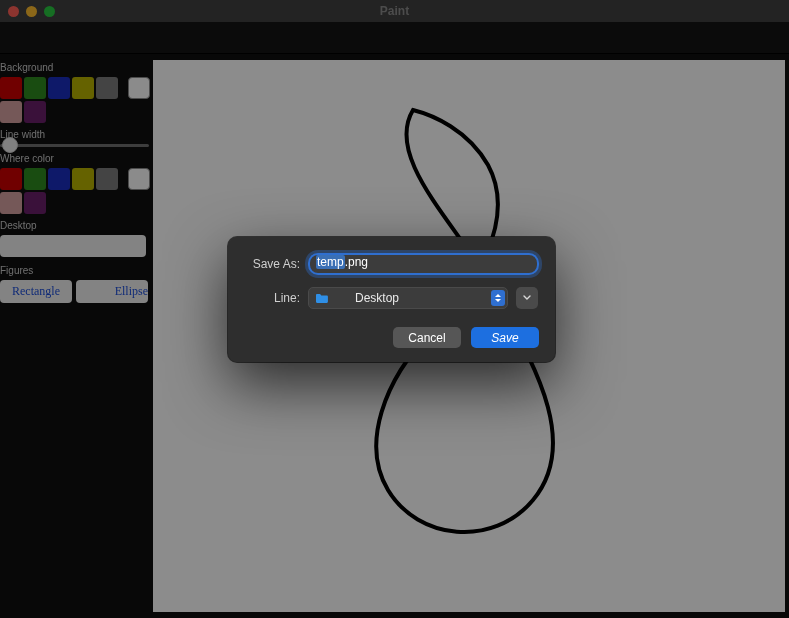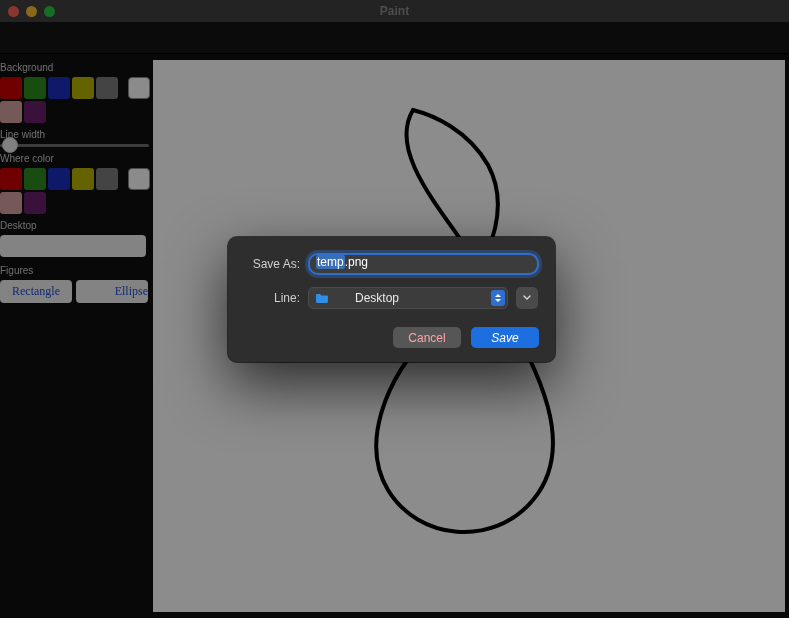--- a/index.html
+++ b/index.html
@@ -106,21 +106,21 @@
     background: #4a4a4a; border-radius: 5px;
     display: flex; align-items: center; justify-content: center;
   }
   .expand-btn svg { width: 8px; height: 6px; }
   .dlg-actions { display: flex; justify-content: flex-end; gap: 10px; margin-top: 18px; }
   .btn {
     min-width: 68px; height: 21px; border-radius: 5px;
     font-size: 12px; display: flex; align-items: center; justify-content: center;
     cursor: default;
   }
-  .btn-secondary { background: #565656; color: #fca5a5; }
+  .btn-secondary { background: #565656; color: #ffffff; }
   .btn-primary   { background: #1d6fe0; color: #fff; font-style: italic; }
 </style>
 </head>
 <body>
 
 <div class="titlebar">
   <div class="traffic">
     <div class="dot red"></div>
     <div class="dot yellow"></div>
     <div class="dot green"></div>

